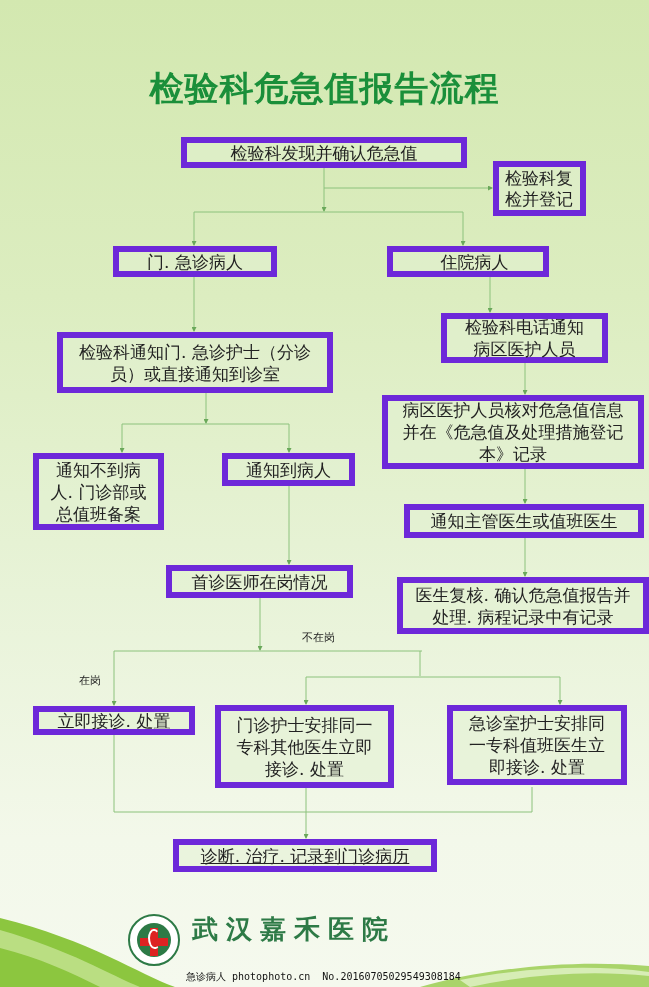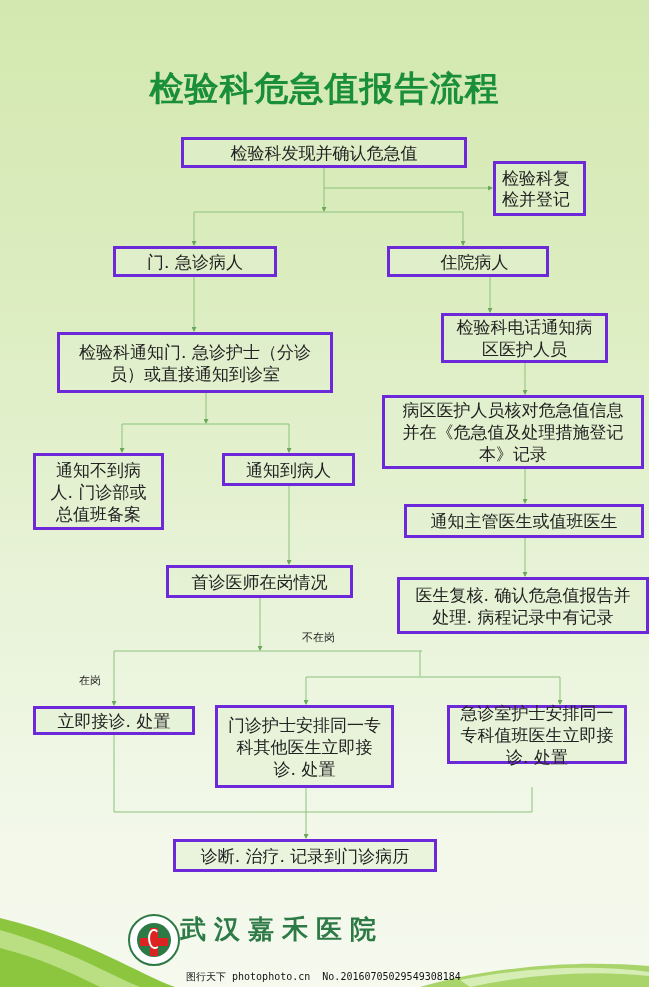--- a/index.html
+++ b/index.html
@@ -9,36 +9,36 @@
     font-family: "DejaVu Serif", "Liberation Serif", serif;
     color: #222;
   }
   .title {
     position: absolute; left: 0; width: 649px; top: 66px; text-align: center;
     font-family: "DejaVu Sans", "Liberation Sans", sans-serif;
     font-weight: bold; font-size: 34px; color: #1a8f3a; letter-spacing: 1px;
   }
   .box {
     position: absolute; box-sizing: border-box;
-    border: 3px solid #6d28d9; background: rgba(226, 240, 210, 0.55);
+    border: 6px solid #6d28d9; background: rgba(226, 240, 210, 0.55);
     font-size: 17px; line-height: 22px; color: #222;
     padding: 4px 8px;
   }
   .box.center { display: flex; align-items: center; justify-content: center; text-align: center; }
   .box.left { display: flex; align-items: center; text-align: center; }
   .label { position: absolute; font-size: 11px; color: #222; }
   svg.lines { position: absolute; left: 0; top: 0; pointer-events: none; }
   .footer-wave { position: absolute; left: 0; top: 880px; }
   .logo-wrap { position: absolute; left: 128px; top: 914px; display: flex; align-items: flex-start; }
   .logo-circle { width: 52px; height: 52px; border-radius: 50%; background: #fff; border: 2px solid #2d7a46; position: relative; box-sizing: border-box; }
   .logo-inner { position: absolute; left: 7px; top: 7px; width: 34px; height: 34px; border-radius: 50%; background: #2d7a46; }
   .logo-cross-h { position: absolute; left: 10px; top: 22px; width: 28px; height: 8px; background: #d22; }
   .logo-cross-v { position: absolute; left: 20px; top: 12px; width: 8px; height: 28px; background: #d22; }
   .logo-swirl { position: absolute; left: 18px; top: 13px; width: 12px; height: 20px; border-radius: 50% 50% 40% 60%; border: 2px solid #fff; border-right-color: transparent; box-sizing: border-box; }
-  .hospital-text { }
+  .hospital-text { margin-left: 12px; }
   .hospital-cn { font-family: "DejaVu Serif", serif; font-weight: bold; font-size: 26px; color: #2d7a46; letter-spacing: 8px; line-height: 30px; }
   .hospital-en { font-family: "Liberation Serif", "DejaVu Serif", serif; font-size: 14px; color: #2d7a46; letter-spacing: 1px; line-height: 16px; }
   .watermark { position: absolute; left: 186px; top: 970px; font-family: "DejaVu Sans Mono", "Liberation Mono", monospace; font-size: 10px; color: #111; white-space: pre; }
 </style>
 </head>
 <body>
 
 <div class="title">检验科危急值报告流程</div>
 
 <svg class="lines" width="649" height="987">
@@ -134,25 +134,25 @@
 
 <div class="label" style="left:302px; top:630px;">不在岗</div>
 <div class="label" style="left:79px; top:673px;text-align:center;">在岗</div>
 
 <div class="box center" style="left:33px; top:706px; width:162px; height:29px;">
   <span>立即接诊. 处置</span>
 </div>
 <div class="box left" style="left:215px; top:705px; width:179px; height:83px; padding:3px 10px;">
   <span>门诊护士安排同一专科其他医生立即接诊. 处置</span>
 </div>
-<div class="box left" style="left:447px; top:705px; width:180px; height:59px; padding:3px 10px;">
+<div class="box left" style="left:447px; top:705px; width:180px; height:80px; padding:3px 10px;">
   <span>急诊室护士安排同一专科值班医生立即接诊. 处置</span>
 </div>
 
-<div class="box center" style="left:173px; top:839px; width:264px; height:33px;">
+<div class="box center" style="left:173px; top:839px; width:264px; height:33px;text-decoration:underline;">
   <span>诊断. 治疗. 记录到门诊病历</span>
 </div>
 
 <svg class="footer-wave" width="649" height="107">
   <path d="M0,38 C90,60 140,95 175,107 L0,107 Z" fill="#8cc63f"></path>
   <path d="M0,50 C70,70 110,95 140,107 L100,107 C70,92 40,78 0,68 Z" fill="#bfe08a" opacity="0.9"></path>
   <path d="M420,107 C470,92 560,78 649,86 L649,107 Z" fill="#a9d46a"></path>
   <path d="M460,100 C520,88 590,84 649,92 L649,96 C590,90 530,94 470,107 Z" fill="#d7edb6"></path>
 </svg>
 
@@ -161,13 +161,13 @@
     <div class="logo-inner"></div>
     <div class="logo-cross-h"></div>
     <div class="logo-cross-v"></div>
     <div class="logo-swirl"></div>
   </div>
   <div class="hospital-text">
     <div class="hospital-cn">武汉嘉禾医院</div>
   </div>
 </div>
 
-<div class="watermark">图行天下 photophoto.cn  No.20160705029549308184</div>
+<div class="watermark">急诊病人 photophoto.cn  No.20160705029549308184</div>
 
 </body></html>

